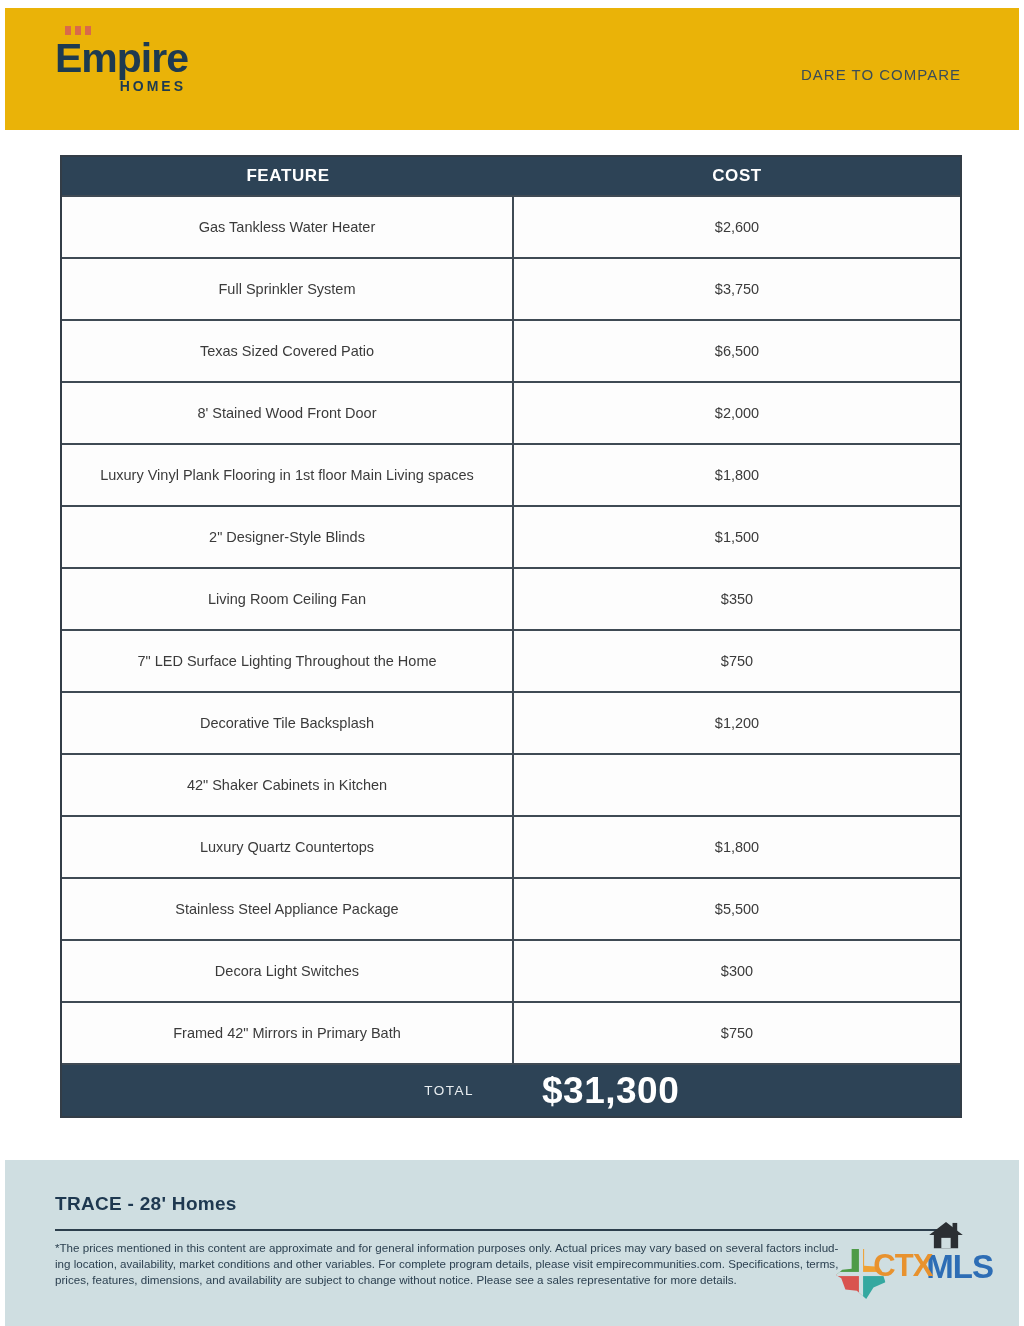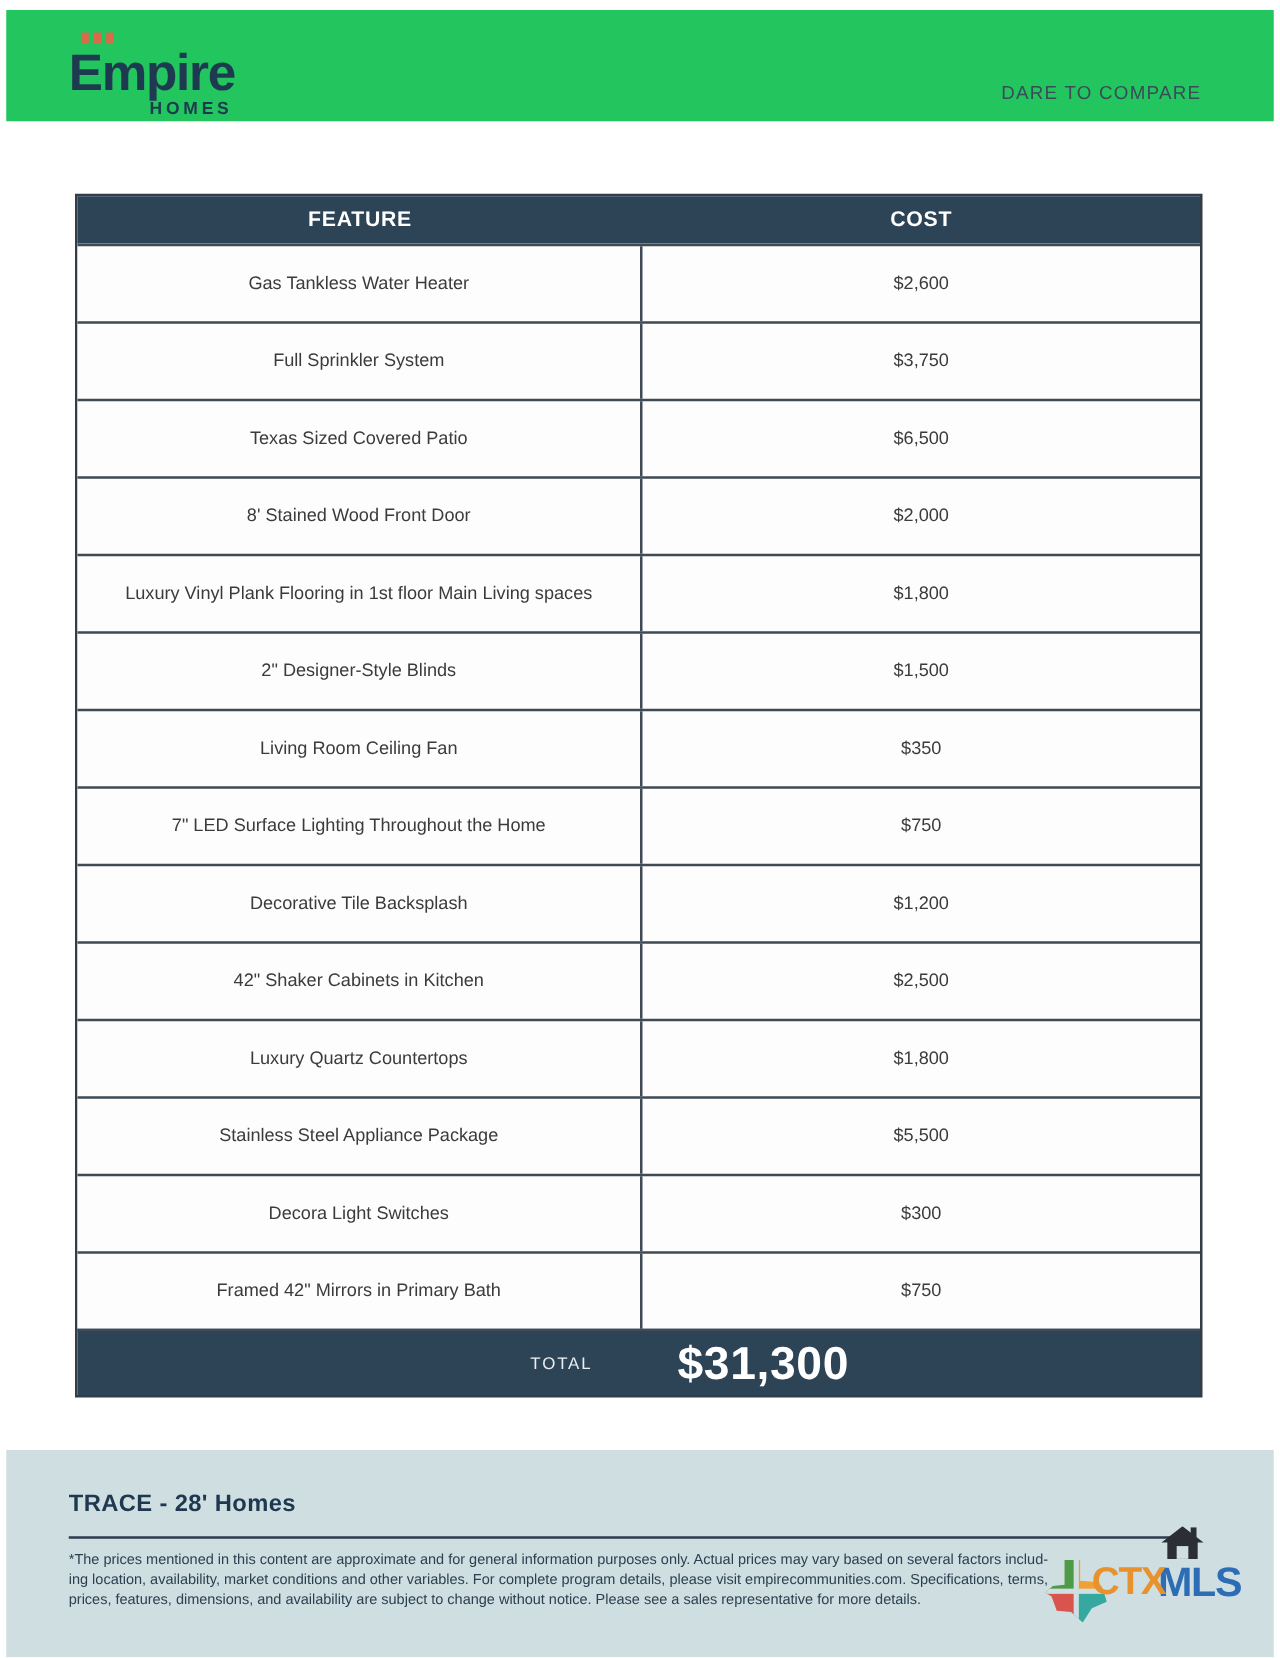--- a/index.html
+++ b/index.html
@@ -1,20 +1,20 @@
 <!DOCTYPE html>
 <html><head>
 <meta charset="utf-8">
 <style>
   * { margin:0; padding:0; box-sizing:border-box; }
   body { background:#ffffff; font-family:"Liberation Sans", sans-serif; }
   .page { position:relative; width:1024px; height:1326px; background:#ffffff; overflow:hidden; }
 
   
-  .band-top { position:absolute; top:8px; left:5px; right:5px; height:89px; background:#22c55e; }
+  .band-top { position:absolute; top:8px; left:5px; right:5px; height:122px; background:#eab308; }
   .logo { position:absolute; left:50px; top:18px; }
   .crown { display:flex; gap:4px; margin-left:10px; margin-bottom:3px; }
   .crown span { width:6px; height:9px; background:#d96a4a; display:block; }
   .brand { font-size:41px; font-weight:bold; color:#1d3a50; letter-spacing:-1px; line-height:1; }
   .brand-sub { font-size:14px; font-weight:bold; color:#1d3a50; letter-spacing:3px; text-align:right; margin-top:-1px; padding-right:2px; }
   .tagline { position:absolute; right:58px; top:58px; font-size:15px; font-weight:normal; color:#3a4c58; letter-spacing:1px; }
 
   
   .table { position:absolute; left:60px; top:155px; width:902px; border:2px solid #333d47; }
   .thead { display:flex; height:38px; background:#2d4356; color:#ffffff; font-weight:bold; font-size:17px; letter-spacing:0.6px; }
@@ -96,21 +96,20 @@
         <div class="trow">
           <div class="cell cell-f">7" LED Surface Lighting Throughout the Home</div>
           <div class="cell cell-c">$750</div>
         </div>
         <div class="trow">
           <div class="cell cell-f">Decorative Tile Backsplash</div>
           <div class="cell cell-c">$1,200</div>
         </div>
         <div class="trow">
           <div class="cell cell-f">42" Shaker Cabinets in Kitchen</div>
-          <div class="cell cell-c">$2,500</div>
         </div>
         <div class="trow">
           <div class="cell cell-f">Luxury Quartz Countertops</div>
           <div class="cell cell-c">$1,800</div>
         </div>
         <div class="trow">
           <div class="cell cell-f">Stainless Steel Appliance Package</div>
           <div class="cell cell-c">$5,500</div>
         </div>
         <div class="trow">

